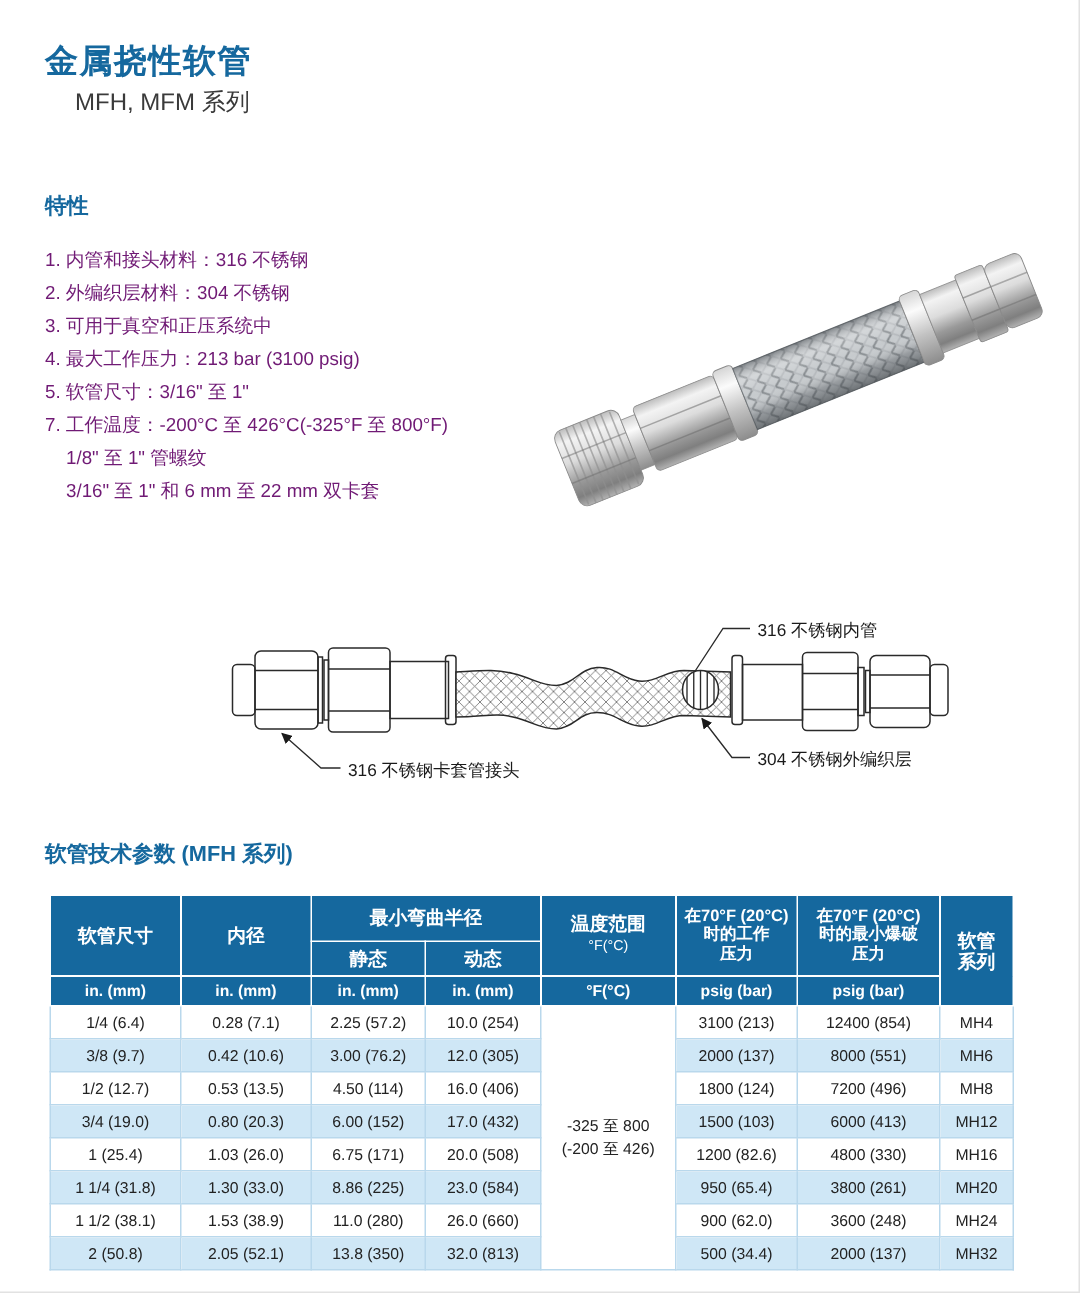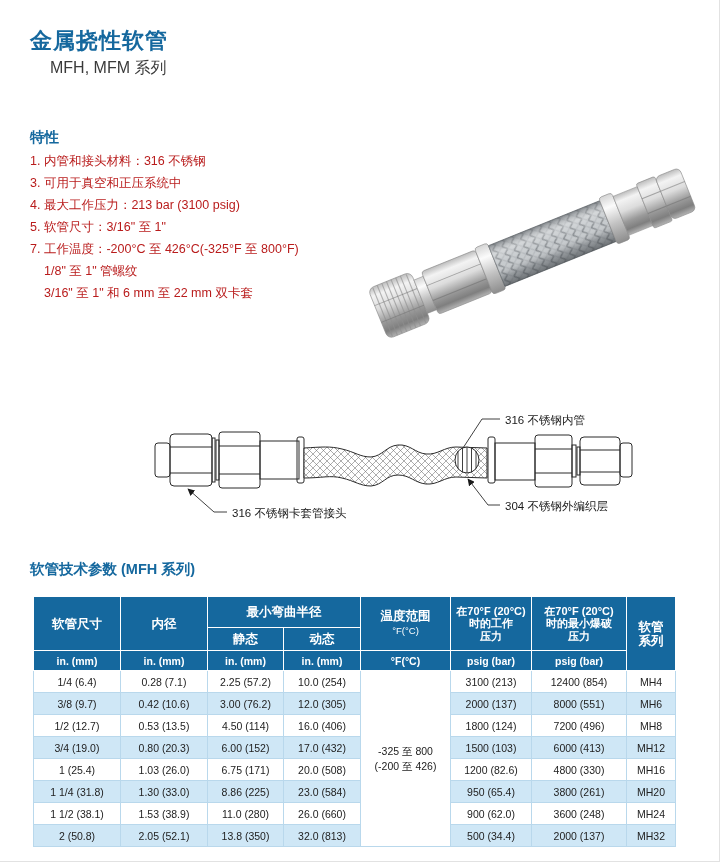--- a/index.html
+++ b/index.html
@@ -4,21 +4,21 @@
 <style>
   html,body{margin:0;padding:0;background:#fff;}
   .page{
     position:relative;width:720px;height:862px;background:#ffffff;overflow:hidden;
     font-family:"Liberation Sans","DejaVu Sans",sans-serif;color:#1a1a1a;
     box-shadow:inset -1px -1px 0 #e2e2e2;
   }
   .doc-title{position:absolute;left:30px;top:26px;font-size:22px;font-weight:700;color:#15689e;letter-spacing:1px;}
   .doc-subtitle{position:absolute;left:30px;top:58px;font-size:16px;color:#3a3a3a;margin-left:20px;}
   .features-heading{position:absolute;left:30px;top:128px;font-size:14.5px;font-weight:700;color:#15689e;}
-  .features-list{position:absolute;left:30px;top:150px;font-size:12.5px;line-height:22px;color:#b91c1c;}
+  .features-list{position:absolute;left:30px;top:162px;font-size:12.5px;line-height:22px;color:#701a75;}
   .feature-item{white-space:nowrap;}
   .feature-item.indent{padding-left:14px;}
   .photo{position:absolute;left:332px;top:160px;}
   .diagram{position:absolute;left:110px;top:398px;}
   .diagram text{font-family:"Liberation Sans","DejaVu Sans",sans-serif;font-size:11.5px;fill:#1a1a1a;}
   .table-heading{position:absolute;left:30px;top:560px;font-size:14.5px;font-weight:700;color:#15689e;}
   table.spec{
     position:absolute;left:33px;top:596px;width:642px;
     border-collapse:collapse;table-layout:fixed;
   }
@@ -39,20 +39,21 @@
 <body>
 
 <div class="page">
 
   <div class="doc-title">金属挠性软管</div>
   <div class="doc-subtitle">MFH, MFM 系列</div>
 
   <div class="features-heading">特性</div>
   <div class="features-list">
     <div class="feature-item">1. 内管和接头材料：316 不锈钢</div>
+    <div class="feature-item">2. 外编织层材料：304 不锈钢</div>
     <div class="feature-item">3. 可用于真空和正压系统中</div>
     <div class="feature-item">4. 最大工作压力：213 bar (3100 psig)</div>
     <div class="feature-item">5. 软管尺寸：3/16" 至 1"</div>
     <div class="feature-item">7. 工作温度：-200°C 至 426°C(-325°F 至 800°F)</div>
     <div class="feature-item indent">1/8" 至 1" 管螺纹</div>
     <div class="feature-item indent">3/16" 至 1" 和 6 mm 至 22 mm 双卡套</div>
   </div>
 
   <svg class="photo" width="388" height="212" viewBox="0 0 388 212">
     <defs>

